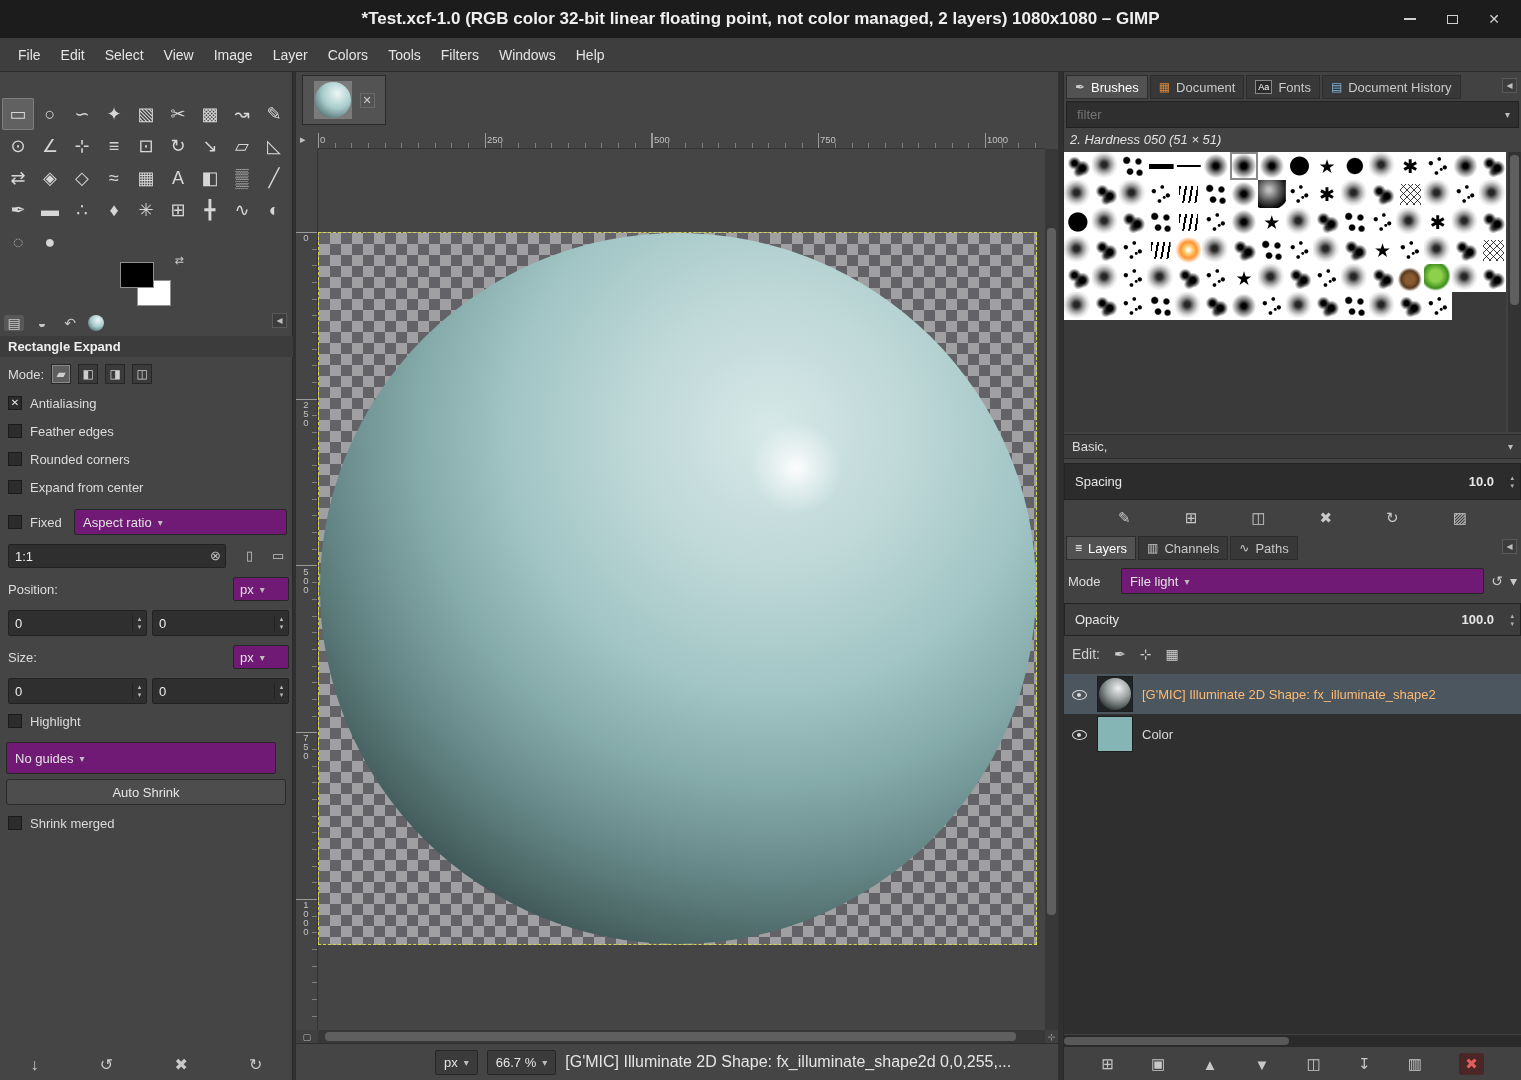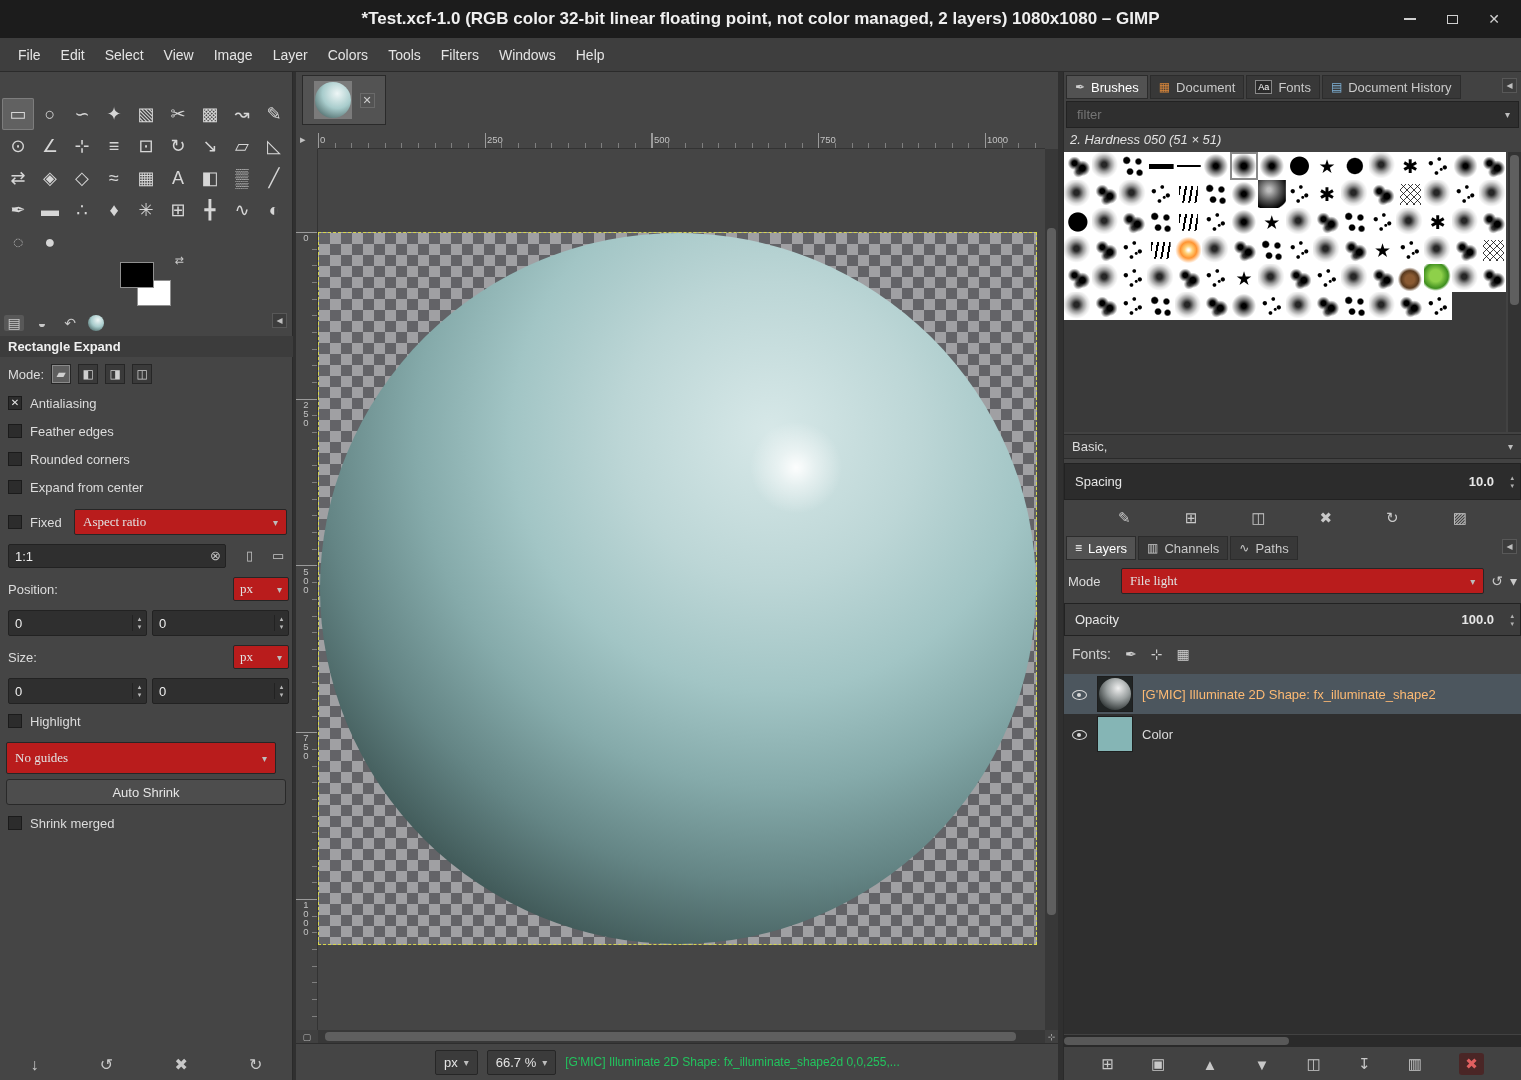--- a/index.html
+++ b/index.html
@@ -42,22 +42,22 @@
   .opt-title{position:absolute;left:0;top:264px;width:293px;height:21px;background:#3c3c3c;
              font-weight:bold;padding-left:8px;line-height:21px;color:#efefef;}
   .mode-row{position:absolute;left:8px;top:291px;height:22px;display:flex;align-items:center;gap:7px;}
   .mode-btn{width:20px;height:20px;background:#3a3a3a;border:1px solid #262626;color:#cfcfcf;
             display:flex;align-items:center;justify-content:center;font-size:12px;}
   .mode-btn.active{background:#5e5e5e;box-shadow:inset 0 0 0 1px #8a8a8a;}
   .check-row{position:absolute;left:8px;height:18px;display:flex;align-items:center;gap:8px;}
   .cb{width:14px;height:14px;background:#2c2c2c;border:1px solid #1b1b1b;display:flex;
       align-items:center;justify-content:center;flex:none;}
   .cbmark{font-size:10px;color:#e8e8e8;line-height:1;}
-  .combo{background:#b91c1c;border:1px solid #262626;border-radius:2px;display:flex;align-items:center;
-         justify-content:space-between;padding:0 8px;height:26px;color:#e2e2e2;font-family:Liberation Serif, serif;}
+  .combo{background:#701a75;border:1px solid #262626;border-radius:2px;display:flex;align-items:center;
+         padding:0 8px;height:26px;color:#e2e2e2;}
   .chev{font-size:10px;color:#bdbdbd;margin-left:6px;}
   .txt-input{background:#2f2f2f;border:1px solid #222;border-radius:2px;color:#eee;
              font-family:"Liberation Sans",sans-serif;font-size:13px;padding:0 6px;height:24px;}
   .field-icon{font-size:13px;color:#c4c4c4;}
   .spinbox{position:absolute;height:26px;background:#2f2f2f;border:1px solid #222;border-radius:2px;
            display:flex;align-items:center;}
   .spinbox input{flex:1;min-width:0;background:transparent;border:none;color:#eee;padding:0 6px;
                  font-family:"Liberation Sans",sans-serif;font-size:13px;outline:none;}
   .spincol{display:flex;flex-direction:column;justify-content:center;width:14px;border-left:1px solid #222;}
   .spincol span{font-size:7px;line-height:8px;text-align:center;color:#b8b8b8;}
@@ -102,21 +102,21 @@
        radial-gradient(circle at 63% 28%, #d7e8e8 0%, #bcd6d6 22%, #a2c5c5 38%, #85aaaa 52%, #648585 66%, #415a59 79%, #233432 90%, #0e1716 100%);}
   .vscroll{position:absolute;right:0;top:77px;width:13px;bottom:50px;background:#383838;}
   .vscroll .thumb{position:absolute;left:2px;right:2px;top:9%;height:78%;background:#5f5f5f;border-radius:4px;}
   .hscroll{position:absolute;left:22px;right:13px;bottom:37px;height:13px;background:#383838;}
   .hscroll .thumb{position:absolute;top:2px;bottom:2px;left:1%;width:95%;background:#5f5f5f;border-radius:4px;}
   .corner-btn{position:absolute;background:#404040;color:#b9b9b9;font-size:9px;display:flex;align-items:center;justify-content:center;}
   .statusbar{position:absolute;left:0;right:0;bottom:0;height:37px;background:#454545;border-top:1px solid #2e2e2e;
              display:flex;align-items:center;gap:9px;padding-left:139px;}
   .sb-combo{height:25px;background:#3b3b3b;border:1px solid #262626;border-radius:2px;
             display:flex;align-items:center;padding:0 8px;color:#e4e4e4;}
-  .sb-msg{font-size:12px;color:#22c55e;white-space:nowrap;}
+  .sb-msg{font-size:16px;color:#e5e5e5;white-space:nowrap;}
 
   
   .right-panel{position:absolute;left:1063px;top:0;width:458px;height:1008px;background:#424242;border-left:1px solid #2a2a2a;}
   .dock-tabs{position:absolute;left:2px;top:3px;right:24px;height:24px;display:flex;gap:2px;}
   .dtab{display:flex;align-items:center;gap:6px;padding:0 8px;background:#383838;color:#c9c9c9;border:1px solid #2c2c2c;}
   .dtab.active{background:#525252;color:#fff;}
   .dtab .ticon{font-size:12px;}
   .ticon.brushes{color:#cfcfcf;}
   .ticon.patterns{color:#d8863a;}
   .ticon.fonts{background:#2a2a2a;border:1px solid #888;color:#fff;font-size:9px;padding:0 2px;line-height:12px;}
@@ -645,21 +645,21 @@
         <div class="s-fill" style="width:100%;"></div>
         <span class="s-label">Opacity</span>
         <span class="s-value">100.0</span>
         <span class="s-spin">
             <span>▴</span>
             <span>▾</span>
           </span>
       </div>
 
       <div class="lock-row">
-        <span class="lbl">Fonts:</span>
+        <span class="lbl">Edit:</span>
         <span>✒</span>
         <span>⊹</span>
         <span>▦</span>
       </div>
 
       <div class="layers-list">
         <div class="layer-row selected">
           <span class="eye"></span>
           <span class="lthumb sphere1">
               <i></i>

